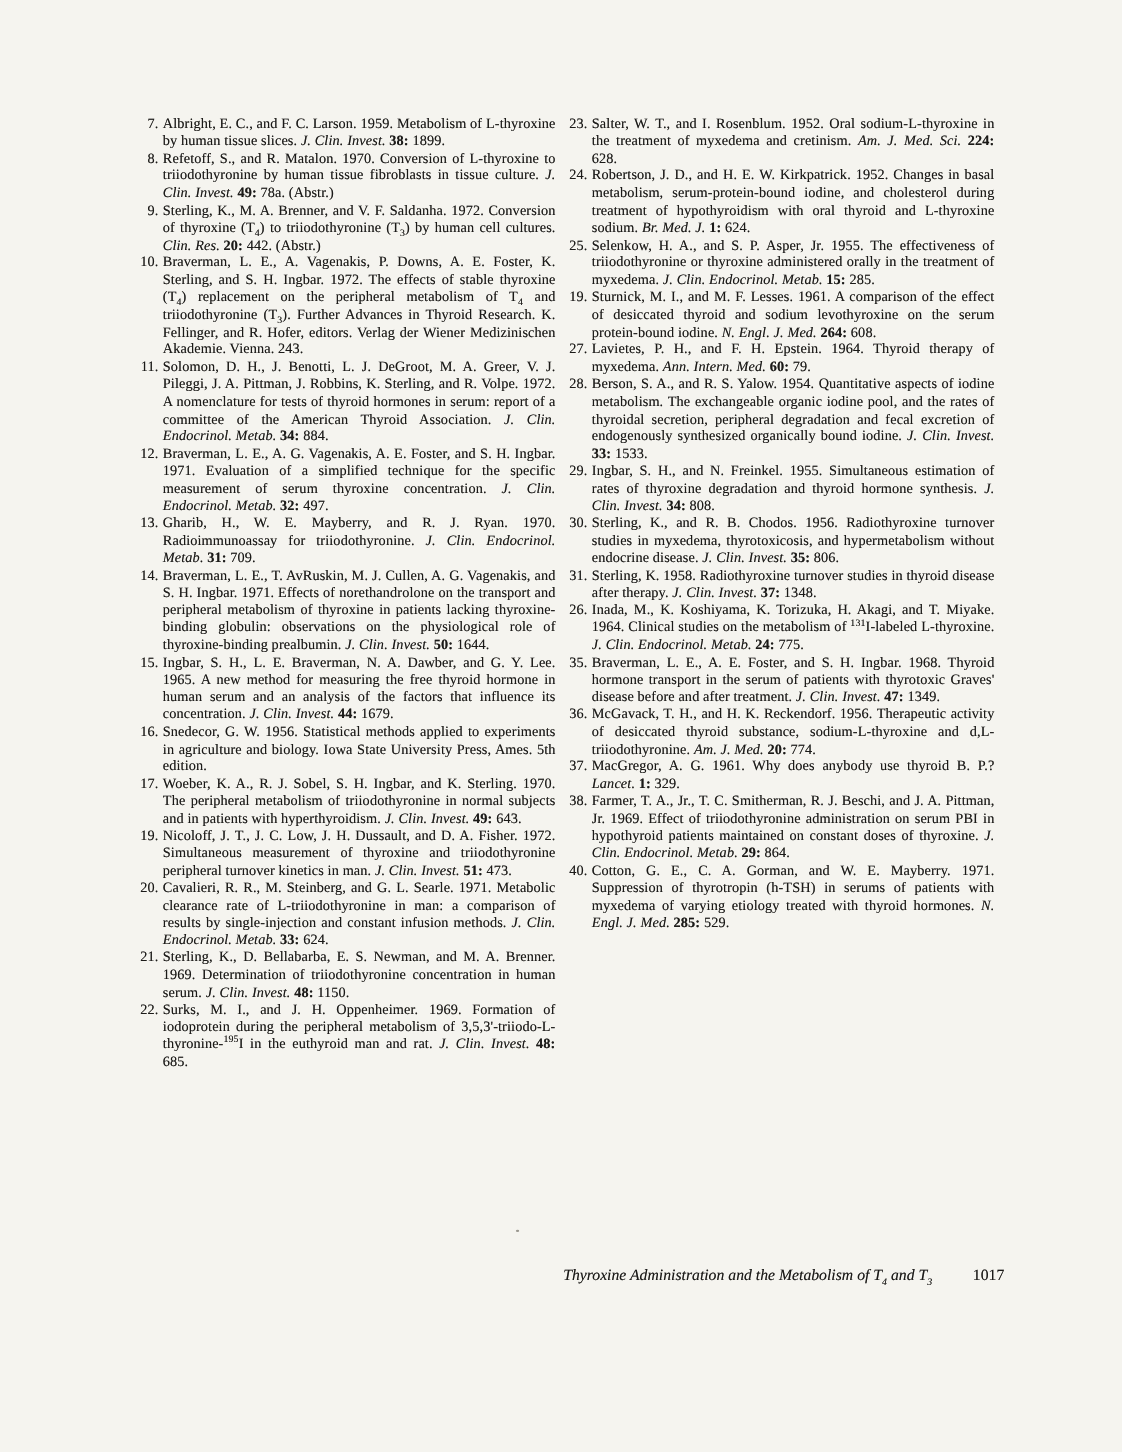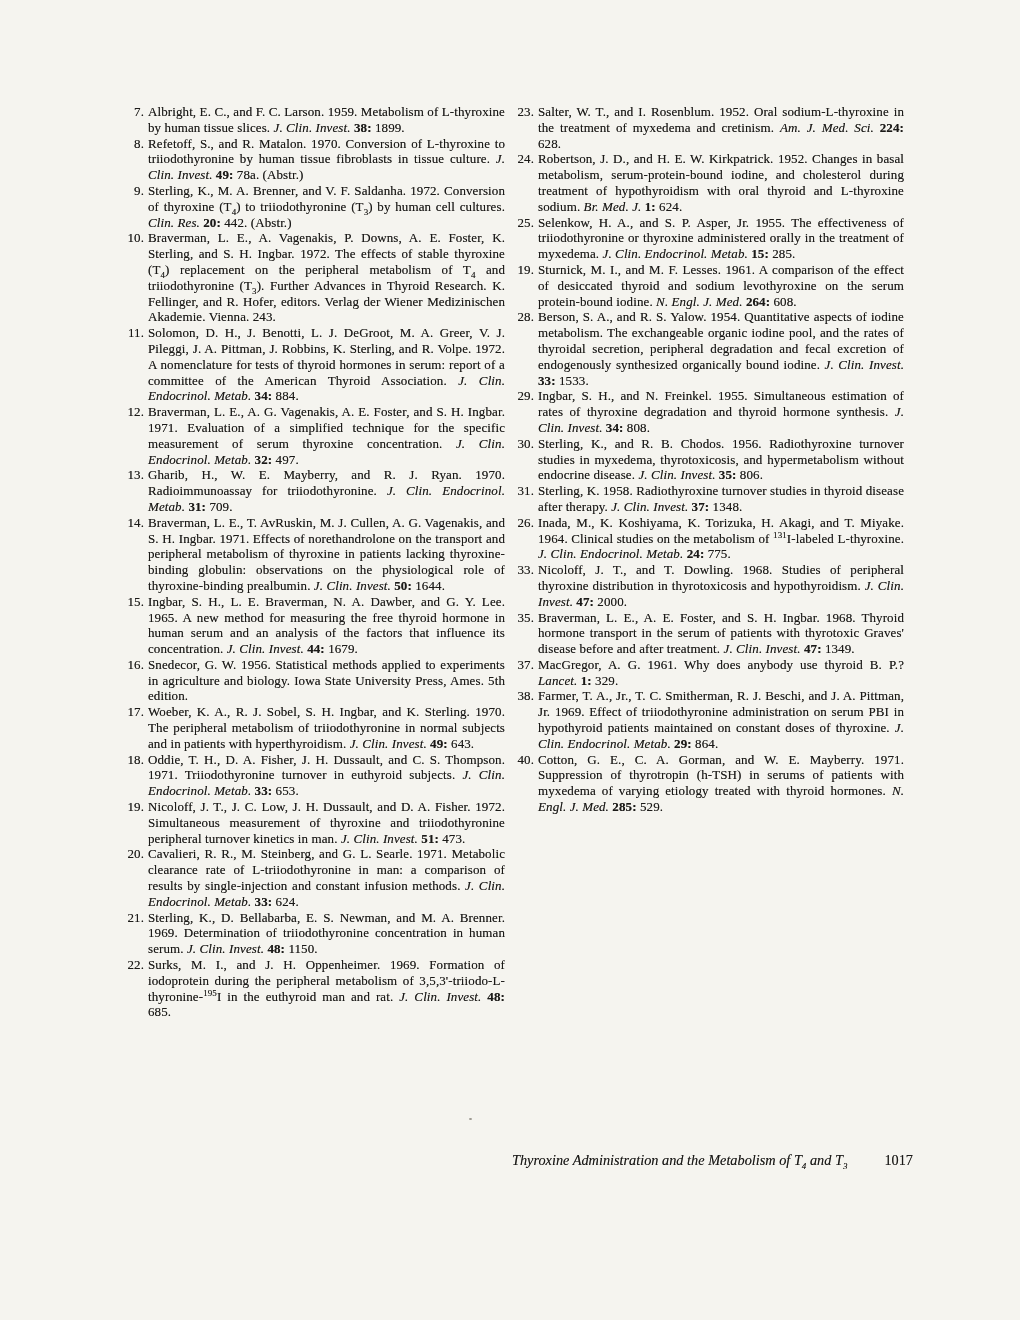--- a/index.html
+++ b/index.html
@@ -119,24 +119,20 @@
         </div>
         <div class="ref">
           <span class="ref-num">16.</span>
           <span class="ref-text"><span>Snedecor, G. W. 1956. Statistical methods applied to experiments in agriculture and biology. Iowa State University Press, Ames. 5th edition.</span></span>
         </div>
         <div class="ref">
           <span class="ref-num">17.</span>
           <span class="ref-text"><span>Woeber, K. A., R. J. Sobel, S. H. Ingbar, and K. Sterling. 1970. The peripheral metabolism of triiodothyronine in normal subjects and in patients with hyperthyroidism. </span><span class="st-i">J. Clin. Invest.</span><span class="st-b"> 49:</span><span> 643.</span></span>
         </div>
         <div class="ref">
-          <span class="ref-num">18.</span>
-          <span class="ref-text"><span>Oddie, T. H., D. A. Fisher, J. H. Dussault, and C. S. Thompson. 1971. Triiodothyronine turnover in euthyroid subjects. </span><span class="st-i">J. Clin. Endocrinol. Metab.</span><span class="st-b"> 33:</span><span> 653.</span></span>
-        </div>
-        <div class="ref">
           <span class="ref-num">19.</span>
           <span class="ref-text"><span>Nicoloff, J. T., J. C. Low, J. H. Dussault, and D. A. Fisher. 1972. Simultaneous measurement of thyroxine and triiodothyronine peripheral turnover kinetics in man. </span><span class="st-i">J. Clin. Invest.</span><span class="st-b"> 51:</span><span> 473.</span></span>
         </div>
         <div class="ref">
           <span class="ref-num">20.</span>
           <span class="ref-text"><span>Cavalieri, R. R., M. Steinberg, and G. L. Searle. 1971. Metabolic clearance rate of L-triiodothyronine in man: a comparison of results by single-injection and constant infusion methods. </span><span class="st-i">J. Clin. Endocrinol. Metab.</span><span class="st-b"> 33:</span><span> 624.</span></span>
         </div>
         <div class="ref">
           <span class="ref-num">21.</span>
           <span class="ref-text"><span>Sterling, K., D. Bellabarba, E. S. Newman, and M. A. Brenner. 1969. Determination of triiodothyronine concentration in human serum. </span><span class="st-i">J. Clin. Invest.</span><span class="st-b"> 48:</span><span> 1150.</span></span>
@@ -157,46 +153,50 @@
         </div>
         <div class="ref">
           <span class="ref-num">25.</span>
           <span class="ref-text"><span>Selenkow, H. A., and S. P. Asper, Jr. 1955. The effectiveness of triiodothyronine or thyroxine administered orally in the treatment of myxedema. </span><span class="st-i">J. Clin. Endocrinol. Metab.</span><span class="st-b"> 15:</span><span> 285.</span></span>
         </div>
         <div class="ref">
           <span class="ref-num">19.</span>
           <span class="ref-text"><span>Sturnick, M. I., and M. F. Lesses. 1961. A comparison of the effect of desiccated thyroid and sodium levothyroxine on the serum protein-bound iodine. </span><span class="st-i">N. Engl. J. Med.</span><span class="st-b"> 264:</span><span> 608.</span></span>
         </div>
         <div class="ref">
+          <span class="ref-num">27.</span>
+          <span class="ref-text"><span>Lavietes, P. H., and F. H. Epstein. 1964. Thyroid therapy of myxedema. </span><span class="st-i">Ann. Intern. Med.</span><span class="st-b"> 60:</span><span> 79.</span></span>
+        </div>
+        <div class="ref">
           <span class="ref-num">28.</span>
           <span class="ref-text"><span>Berson, S. A., and R. S. Yalow. 1954. Quantitative aspects of iodine metabolism. The exchangeable organic iodine pool, and the rates of thyroidal secretion, peripheral degradation and fecal excretion of endogenously synthesized organically bound iodine. </span><span class="st-i">J. Clin. Invest.</span><span class="st-b"> 33:</span><span> 1533.</span></span>
         </div>
         <div class="ref">
           <span class="ref-num">29.</span>
           <span class="ref-text"><span>Ingbar, S. H., and N. Freinkel. 1955. Simultaneous estimation of rates of thyroxine degradation and thyroid hormone synthesis. </span><span class="st-i">J. Clin. Invest.</span><span class="st-b"> 34:</span><span> 808.</span></span>
         </div>
         <div class="ref">
           <span class="ref-num">30.</span>
           <span class="ref-text"><span>Sterling, K., and R. B. Chodos. 1956. Radiothyroxine turnover studies in myxedema, thyrotoxicosis, and hypermetabolism without endocrine disease. </span><span class="st-i">J. Clin. Invest.</span><span class="st-b"> 35:</span><span> 806.</span></span>
         </div>
         <div class="ref">
           <span class="ref-num">31.</span>
           <span class="ref-text"><span>Sterling, K. 1958. Radiothyroxine turnover studies in thyroid disease after therapy. </span><span class="st-i">J. Clin. Invest.</span><span class="st-b"> 37:</span><span> 1348.</span></span>
         </div>
         <div class="ref">
           <span class="ref-num">26.</span>
           <span class="ref-text"><span>Inada, M., K. Koshiyama, K. Torizuka, H. Akagi, and T. Miyake. 1964. Clinical studies on the metabolism of </span><span class="st-sup">131</span><span>I-labeled L-thyroxine. </span><span class="st-i">J. Clin. Endocrinol. Metab.</span><span class="st-b"> 24:</span><span> 775.</span></span>
         </div>
         <div class="ref">
-          <span class="ref-num">33.</span>
-          <span class="ref-text"><span>Nicoloff, J. T., and T. Dowling. 1968. Studies of peripheral thyroxine distribution in thyrotoxicosis and hypothyroidism. </span><span class="st-i">J. Clin. Invest.</span><span class="st-b"> 47:</span><span> 2000.</span></span>
-        </div>
-        <div class="ref">
           <span class="ref-num">35.</span>
           <span class="ref-text"><span>Braverman, L. E., A. E. Foster, and S. H. Ingbar. 1968. Thyroid hormone transport in the serum of patients with thyrotoxic Graves' disease before and after treatment. </span><span class="st-i">J. Clin. Invest.</span><span class="st-b"> 47:</span><span> 1349.</span></span>
+        </div>
+        <div class="ref">
+          <span class="ref-num">36.</span>
+          <span class="ref-text"><span>McGavack, T. H., and H. K. Reckendorf. 1956. Therapeutic activity of desiccated thyroid substance, sodium-L-thyroxine and d,L-triiodothyronine. </span><span class="st-i">Am. J. Med.</span><span class="st-b"> 20:</span><span> 774.</span></span>
         </div>
         <div class="ref">
           <span class="ref-num">37.</span>
           <span class="ref-text"><span>MacGregor, A. G. 1961. Why does anybody use thyroid B. P.? </span><span class="st-i">Lancet.</span><span class="st-b"> 1:</span><span> 329.</span></span>
         </div>
         <div class="ref">
           <span class="ref-num">38.</span>
           <span class="ref-text"><span>Farmer, T. A., Jr., T. C. Smitherman, R. J. Beschi, and J. A. Pittman, Jr. 1969. Effect of triiodothyronine administration on serum PBI in hypothyroid patients maintained on constant doses of thyroxine. </span><span class="st-i">J. Clin. Endocrinol. Metab.</span><span class="st-b"> 29:</span><span> 864.</span></span>
         </div>
         <div class="ref">

